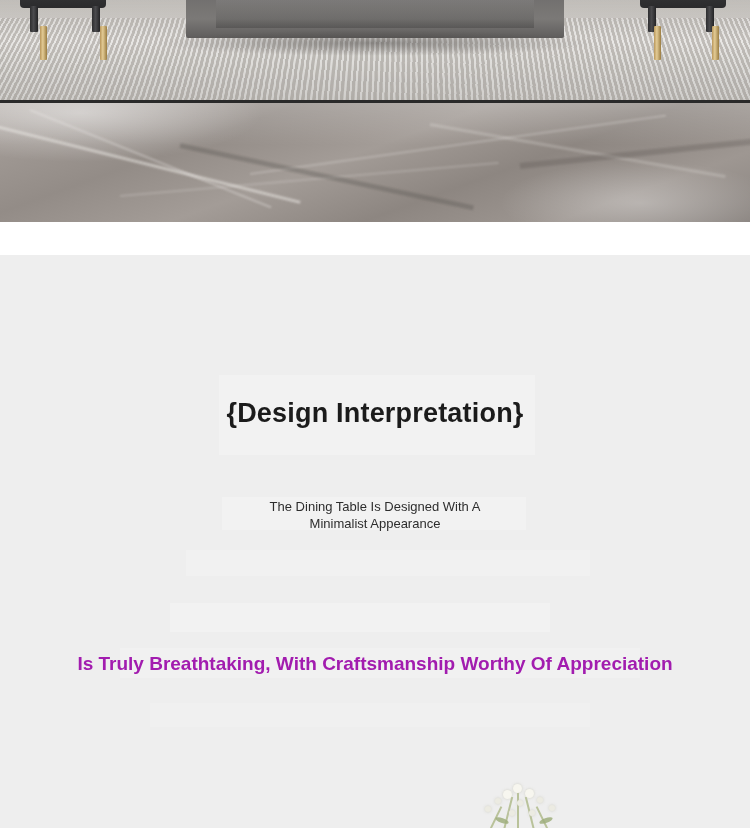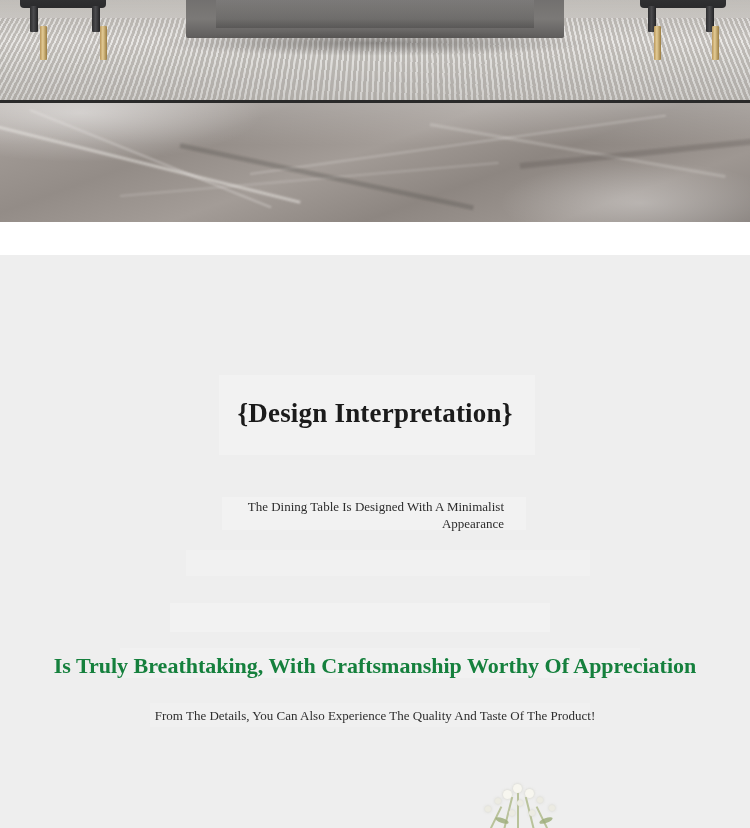--- a/index.html
+++ b/index.html
@@ -11,21 +11,20 @@
     width: 750px;
     height: 828px;
     overflow: hidden;
     font-family: "Liberation Sans", sans-serif;
   }
   .page {
     position: relative;
     width: 647px;
     height: 828px;
     background: #ffffff;
-    font-family: Liberation Serif, serif;
   }
 
   
   .photo-top {
     position: absolute;
     left: 0;
     top: 0;
     width: 750px;
     height: 222px;
     overflow: hidden;
@@ -194,35 +193,35 @@
     color: #2d2d2d;
   }
   .l1 {
     top: 243px;
     font-size: 13px;
     line-height: 17px;
   }
   .l1 .inner {
     display: inline-block;
     width: 258px;
-    text-align: right;
+    text-align: center;
   }
   .l2 {
     top: 303px;
     font-size: 14px;
   }
   .l3 {
     top: 354px;
     font-size: 13px;
   }
   .l4 {
     top: 398px;
-    font-size: 22px;
+    font-size: 19px;
     font-weight: bold;
-    color: #15803d;
+    color: #a21caf;
   }
   .l5 {
     top: 453px;
     font-size: 13px;
   }
 
   
   .ghost {
     position: absolute;
     background: rgba(255,255,255,0.28);
@@ -316,21 +315,20 @@
     <div class="ghost g4"></div>
     <div class="ghost g5"></div>
     <div class="ghost g6"></div>
 
     <div class="heading">{Design Interpretation}</div>
 
     <div class="line l1">
       <span class="inner">The Dining Table Is Designed With A Minimalist Appearance</span>
     </div>
     <div class="line l4">Is Truly Breathtaking, With Craftsmanship Worthy Of Appreciation</div>
-    <div class="line l5">From The Details, You Can Also Experience The Quality And Taste Of The Product!</div>
   </div>
 
   <div class="flowers">
     <div class="stem" style="left:62px; top:10px; width:2px; height:40px;"></div>
     <div class="stem" style="left:48px; top:16px; width:2px; height:34px; transform:rotate(14deg);"></div>
     <div class="stem" style="left:78px; top:16px; width:2px; height:34px; transform:rotate(-14deg);"></div>
     <div class="stem" style="left:34px; top:24px; width:2px; height:26px; transform:rotate(26deg);"></div>
     <div class="stem" style="left:92px; top:24px; width:2px; height:26px; transform:rotate(-26deg);"></div>
 
     <div class="leafy" style="left:40px; top:38px; transform:rotate(20deg);"></div>

